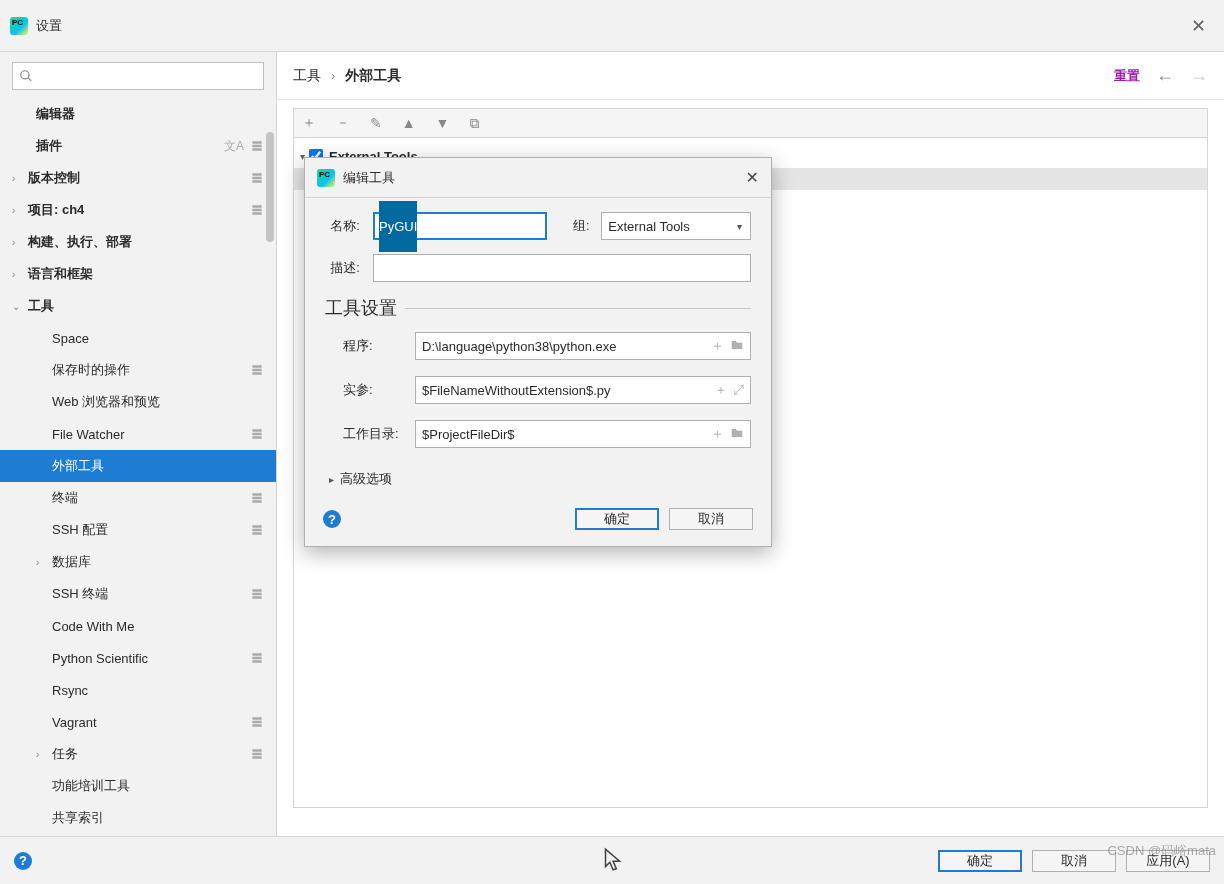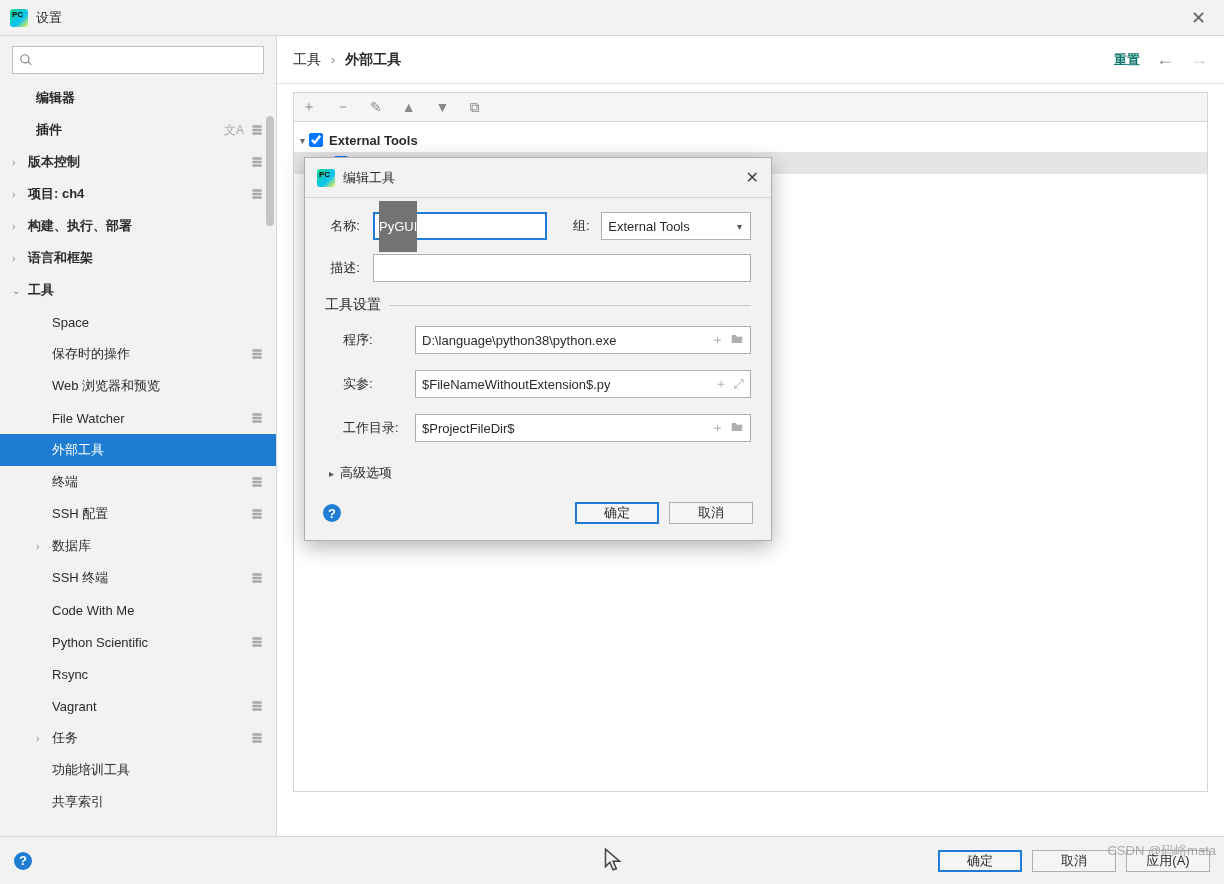--- a/index.html
+++ b/index.html
@@ -1,17 +1,17 @@
 <!DOCTYPE html>
 <html><head>
 <meta charset="utf-8">
 <style>
 * { box-sizing: border-box; margin: 0; padding: 0; font-family: "Microsoft YaHei", "Segoe UI", sans-serif; font-size: 13px; }
 body { background: #f2f2f2; width: 1224px; height: 884px; position: relative; overflow: hidden; color: #2b2b2b; }
-.titlebar { height: 36px; background: #f2f2f2; display: flex; align-items: center; padding: 0 10px; border-bottom: 1px solid #d5d5d5; }
+.titlebar { height: 52px; background: #f2f2f2; display: flex; align-items: center; padding: 0 10px; border-bottom: 1px solid #d5d5d5; }
 .titlebar .title-icon { width: 18px; height: 18px; margin-right: 8px; }
 .titlebar .title-text { font-size: 13px; }
 .titlebar .close-x { margin-left: auto; font-size: 18px; color: #666; padding: 2px 8px; cursor: pointer; }
 .main-area { display: flex; height: calc(100% - 36px - 48px); background: #fff; }
 .sidebar { width: 277px; background: #f2f2f2; border-right: 1px solid #d5d5d5; display: flex; flex-direction: column; position: relative; }
 .search-box { margin: 10px 12px 6px 12px; height: 28px; border: 1px solid #c0c0c0; background: #fff; display: flex; align-items: center; padding: 0 6px; }
 .search-box svg { width: 14px; height: 14px; fill: #888; }
 .search-box input { border: none; outline: none; flex: 1; margin-left: 4px; font-size: 13px; }
 .tree { flex: 1; overflow-y: auto; padding-top: 2px; }
 .tree-item { height: 32px; display: flex; align-items: center; padding-left: 12px; cursor: pointer; position: relative; }
@@ -23,21 +23,21 @@
 .tree-item .label.bold { font-weight: 700; }
 .tree-item .badge { margin-left: auto; margin-right: 12px; color: #888; font-size: 12px; }
 .tree-item .badge svg { width:14px; height:14px; fill:#a9a9a9; vertical-align:middle; }
 .tree-item .lang-icon { font-size: 12px; color: #aaa; margin-right: 6px; }
 .scrollbar-track { position: absolute; top: 80px; right: 2px; width: 8px; height: 110px; background: #c4c4c4; border-radius: 4px; }
 .content { flex: 1; background: #fff; display: flex; flex-direction: column; }
 .breadcrumb { height: 48px; display: flex; align-items: center; padding: 0 16px; border-bottom: 1px solid #e0e0e0; }
 .breadcrumb .bc-item { font-size: 14px; }
 .breadcrumb .bc-sep { margin: 0 10px; color: #888; }
 .breadcrumb .bc-actions { margin-left: auto; display: flex; align-items: center; gap: 16px; }
-.breadcrumb .reset { color: #0f766e; font-weight: 700; cursor: pointer; }
+.breadcrumb .reset { color: #a21caf; font-weight: 700; cursor: pointer; }
 .breadcrumb .arrow { color: #888; font-size: 18px; cursor: pointer; }
 .breadcrumb .arrow.disabled { color: #ccc; cursor: not-allowed; }
 .content-body { padding: 8px 16px; flex: 1; position: relative; }
 .toolbar-row { display: flex; align-items: center; height: 30px; border: 1px solid #d5d5d5; background: #f5f5f5; padding: 0 8px; gap: 20px; color: #888; }
 .toolbar-row .tbtn { cursor: pointer; font-size: 14px; }
 .tree-panel { border: 1px solid #d5d5d5; border-top: none; min-height: 670px; background: #fff; padding-top: 6px; }
 .tree-panel .group-row { display: flex; align-items: center; height: 24px; padding-left: 6px; gap: 4px; }
 .tree-panel .group-row .tri { font-size: 10px; color: #666; }
 .tree-panel .group-row .cb { width: 14px; height: 14px; }
 .tree-panel .group-row .gname { font-weight: 700; margin-left: 2px; }
@@ -51,27 +51,27 @@
 .btn.primary { border: 2px solid #1e7dd3; }
 
 .dialog { position: absolute; left: 304px; top: 157px; width: 468px; background: #f2f2f2; border: 1px solid #b0b0b0; box-shadow: 0 6px 20px rgba(0,0,0,0.3); z-index: 10; }
 .dialog .d-title { height: 40px; display: flex; align-items: center; padding: 0 12px; border-bottom: 1px solid #d5d5d5; }
 .dialog .d-title .title-icon { width: 18px; height: 18px; margin-right: 8px; }
 .dialog .d-title .close-x { margin-left: auto; font-size: 16px; color: #444; cursor: pointer; }
 .dialog .d-body { padding: 14px 20px 2px 20px; }
 .dialog .form-row { display: flex; align-items: center; margin-bottom: 14px; gap: 8px; }
 .dialog .form-label { min-width: 40px; text-align: center; }
 .dialog input[type=text], .dialog .combo { height: 28px; border: 1px solid #b0b0b0; background: #fff; padding: 0 6px; font-size: 13px; outline: none; }
-.name-sel { background:#737373; color:#fff; padding:18px 0; }
+.name-sel { background:#0369a1; color:#fff; padding:18px 0; }
 .dialog .combo { width: 156px; display: flex; align-items: center; justify-content: space-between; cursor: pointer; padding-right: 8px; }
 .dialog .combo .cv { font-size:13px; }
 .dialog .combo .tri { font-size: 10px; color: #555; }
 .dialog .desc-input { width: 386px; }
 .dialog fieldset { border: none; border-top: 1px solid #c8c8c8; padding-top: 12px; margin-top: 4px; }
-.dialog legend { padding-right: 8px; background: #f2f2f2; font-size: 14px; }
+.dialog legend { padding-right: 8px; background: #f2f2f2; font-size: 18px; }
 .dialog .ts-row { display: flex; align-items: center; margin-bottom: 16px; }
 .dialog .ts-label { width: 90px; padding-left: 18px; }
 .dialog .ts-input { flex: 1; height: 28px; border: 1px solid #b0b0b0; background: #fff; padding: 0 6px; display: flex; align-items: center; }
 .dialog .ts-input .val { flex: 1; white-space: nowrap; overflow: hidden; }
 .dialog .ts-input .ic { color:#b0b0b0; margin-left:6px; cursor:pointer; }
 .dialog .adv-row { display: flex; align-items: center; gap: 6px; padding: 6px 0 12px 4px; cursor: pointer; }
 .dialog .adv-row .tri { font-size: 10px; color: #555; }
 .dialog .d-footer { display: flex; align-items: center; padding: 6px 18px 16px 18px; }
 .dialog .d-footer .help-icon { width: 18px; height: 18px; background: #1e7dd3; color:#fff; border-radius:50%; display:flex; align-items:center; justify-content:center; font-size:13px; font-weight:700; cursor:pointer; }
 .dialog .d-footer .btns { margin-left: auto; display: flex; gap: 10px; }

